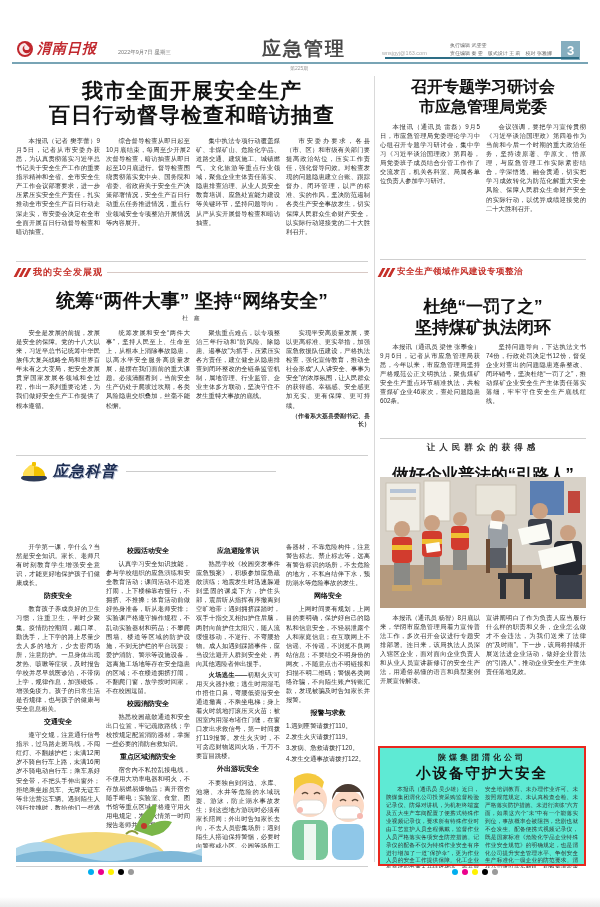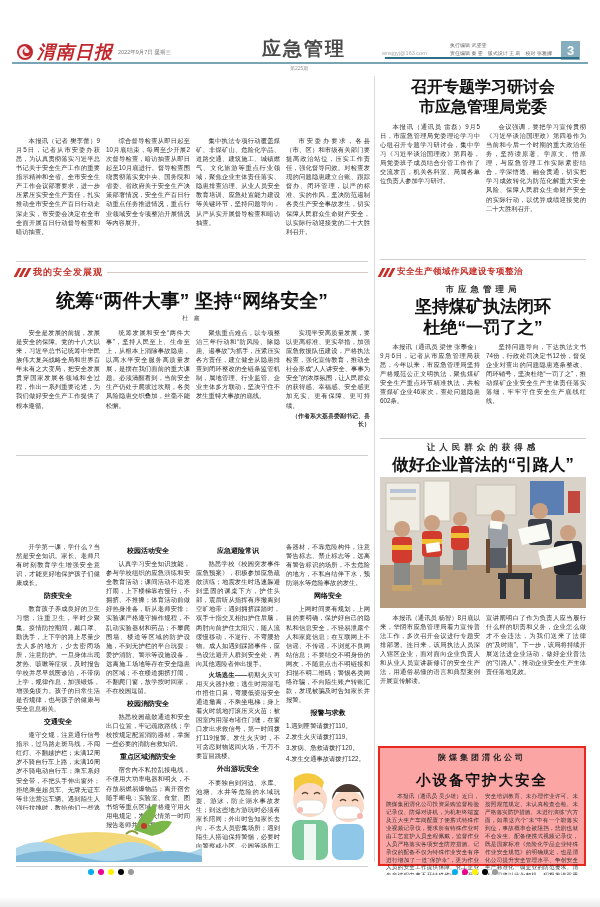--- a/index.html
+++ b/index.html
@@ -2,21 +2,21 @@
 <html><head>
 <meta charset="utf-8">
 <style>
   html,body{margin:0;padding:0;background:#fff;}
   .page{position:relative;width:600px;height:907px;background:#fff;overflow:hidden;
         font-family:"Liberation Sans",sans-serif;color:#2b2b2b;}
   
   .hdr{position:absolute;left:0;top:0;width:600px;height:66px;}
   .logo-wrap{position:absolute;left:16px;top:40px;display:flex;align-items:center;gap:3px;}
   .paper-name{font-family:Liberation Serif, serif;font-weight:bold;font-style:italic;
-              font-size:18px;color:#c0272d;letter-spacing:1px;}
+              font-size:14px;color:#c0272d;letter-spacing:1px;}
   .hdr-date{position:absolute;left:118px;top:49px;font-size:5.5px;color:#777;}
   .sec-title{position:absolute;left:262px;top:36px;font-size:19px;font-weight:bold;color:#4a4a4a;letter-spacing:2px;}
   .sec-mail{position:absolute;left:382px;top:50px;font-size:5.5px;color:#aaa;}
   .sec-issue{position:absolute;left:290px;top:65px;font-size:5px;color:#999;}
   .credits{position:absolute;right:48px;top:41px;text-align:left;font-size:5px;color:#666;line-height:1.6;}
   .pagenum{position:absolute;right:20px;top:41px;width:19px;height:19px;background:#86aebf;
            color:#fff;font-weight:bold;font-size:13px;text-align:center;line-height:19px;}
   .rule-teal-dark{position:absolute;left:385px;top:57px;width:194px;height:2px;background:#2e6e86;}
   .rule-teal{position:absolute;left:12px;top:62px;width:576px;height:1.5px;background:#78a4b5;}
   
@@ -34,23 +34,23 @@
   .label-line{height:1px;background:#d8c9c5;flex:1;}
   .slashes{display:inline-flex;gap:2px;}
   .slashes i{display:block;width:3px;height:9px;background:#c53029;transform:skewX(-28deg);}
   .kicker{position:absolute;text-align:center;font-family:"Liberation Serif",serif;font-weight:bold;
           font-size:8.5px;letter-spacing:4px;color:#333;}
   .byline{position:absolute;text-align:center;font-size:6px;color:#555;letter-spacing:2px;}
   
   .photo{position:absolute;left:380px;top:477px;width:206px;height:131px;overflow:hidden;}
   
   .redbox{position:absolute;left:378px;top:746px;width:208px;height:120px;border:2.5px solid #e8281e;
-          box-sizing:border-box;background:#fca5a5;}
+          box-sizing:border-box;background:#5eead4;}
   .rb-kicker{text-align:center;font-weight:bold;font-size:8px;letter-spacing:3px;margin-top:4px;color:#222;}
-  .rb-title{text-align:center;font-weight:bold;font-size:14.5px;letter-spacing:2px;margin-top:8px;color:#111;}
+  .rb-title{text-align:center;font-weight:bold;font-size:14.5px;letter-spacing:2px;margin-top:1px;color:#111;}
   .rb-cols{display:flex;gap:6px;padding:3px 6px 0 6px;}
   .rb-col{width:95px;height:82px;overflow:hidden;text-align:justify;font-size:5.6px;line-height:1.42;color:#333;}
   .rb-col p{margin:0;text-indent:2em;}
   
   .dots{position:absolute;display:flex;gap:4px;}
   .dots i{width:6px;height:6px;border-radius:50%;display:block;}
   
   .badge{position:absolute;left:20px;top:458px;display:flex;align-items:center;gap:3px;}
   .badge-txt{font-weight:bold;font-style:italic;font-size:15px;color:#1d2d52;
              text-shadow:1px 1px 0 #b9c2d6;letter-spacing:1px;}
@@ -80,20 +80,24 @@
       <div>执行编辑 武雯雯</div>
       <div>责任编辑 秦 雯　版式设计 王 莉　校对 张雅娜</div>
     </div>
     <div class="pagenum">3</div>
     <div class="rule-teal-dark"></div>
     <div class="rule-teal"></div>
   </div>
 
   <div class="vrule"></div>
 
+  <div class="hl" style="left:16px;top:79px;width:352px;font-size:21px;line-height:1.12;letter-spacing:1px;">
+    <div>我市全面开展安全生产</div>
+    <div>百日行动督导检查和暗访抽查</div>
+  </div>
   <div class="col" style="left:16px;top:136px;width:84px;height:122px">
     <p class="ind">本报讯（记者 樊李蕾）9月5日，记者从市安委办获悉，为认真贯彻落实习近平总书记关于安全生产工作的重要指示精神和全省、全市安全生产工作会议部署要求，进一步压紧压实安全生产责任，扎实推动全市安全生产百日行动走深走实，市安委会决定在全市全面开展百日行动督导检查和暗访抽查。</p>
     </div>
   <div class="col" style="left:106px;top:136px;width:84px;height:122px">
     <p class="ind">综合督导检查从即日起至10月底结束，每周至少开展2次督导检查，暗访抽查从即日起至10月底进行。督导检查围绕贯彻落实党中央、国务院和省委、省政府关于安全生产决策部署情况，安全生产百日行动重点任务推进情况，重点行业领域安全专项整治开展情况等内容展开。</p>
     </div>
   <div class="col" style="left:196px;top:136px;width:84px;height:122px">
     <p class="ind">集中执法专项行动覆盖煤矿、非煤矿山、危险化学品、道路交通、建筑施工、城镇燃气、文化旅游等重点行业领域，聚焦企业主体责任落实、隐患排查治理、从业人员安全教育培训、应急处置能力建设等关键环节，坚持问题导向，从严从实开展督导检查和暗访抽查。</p>
     </div>
   <div class="col" style="left:286px;top:136px;width:84px;height:122px">
@@ -141,36 +145,35 @@
     </div>
 
   <div class="label-row" style="left:380px;top:266px;width:206px;">
     <span class="slashes">
         <i></i>
         <i></i>
         <i></i>
       </span>
     <span class="label-txt" style="font-size:8.5px;letter-spacing:0.5px;">安全生产领域作风建设专项整治</span>
   </div>
-  <div class="kicker" style="left:380px;top:284px;width:206px;">市应急管理局</div>
   <div class="hl" style="left:380px;top:296px;width:206px;font-size:17px;line-height:1.25;">
+    <div>杜绝“一罚了之”</div>
     <div>坚持煤矿执法闭环</div>
-    <div>杜绝“一罚了之”</div>
   </div>
   <div class="col" style="left:380px;top:342px;width:100px;height:92px">
     <p class="ind">本报讯（通讯员 梁佳 张季金）9月6日，记者从市应急管理局获悉，今年以来，市应急管理局坚持严格规范公正文明执法，聚焦煤矿安全生产重点环节精准执法，共检查煤矿企业46家次，查处问题隐患602条。</p>
     </div>
   <div class="col" style="left:486px;top:342px;width:100px;height:92px">
     <p class="ind">坚持问题导向，下达执法文书74份，行政处罚决定书12份，督促企业对查出的问题隐患逐条整改、闭环销号，坚决杜绝“一罚了之”，推动煤矿企业安全生产主体责任落实落细，牢牢守住安全生产底线红线。</p>
     </div>
 
   <div class="hr" style="left:380px;top:438px;width:206px;"></div>
 
   <div class="kicker" style="left:380px;top:442px;width:206px;">让人民群众的获得感</div>
-  <div class="hl" style="left:380px;top:454px;width:206px;font-size:16.5px;">做好企业普法的“引路人”</div>
+  <div class="hl" style="left:380px;top:464px;width:206px;font-size:16.5px;">做好企业普法的“引路人”</div>
 
   <div class="photo">
     <svg width="206" height="131" viewBox="0 0 206 131">
       <rect width="206" height="131" fill="#d8d2c8"></rect>
       <rect y="88" width="206" height="43" fill="#b59a7e"></rect>
       <rect x="6" y="6" width="34" height="48" fill="#efece4" stroke="#c9c2b4"></rect>
       <rect x="44" y="4" width="26" height="40" fill="#f3f0e8" stroke="#c9c2b4"></rect>
       <rect x="10" y="12" width="26" height="4" fill="#b6c4d6"></rect>
         <rect x="10" y="20" width="26" height="3" fill="#d7cdbd"></rect>
       <rect x="150" y="4" width="34" height="34" fill="#5b7fb3"></rect>
@@ -220,20 +223,30 @@
   </div>
 
   <div class="col" style="left:380px;top:613px;width:100px;height:128px">
     <p class="ind">本报讯（通讯员 杨智）8月底以来，华阴市应急管理局着力宣传普法工作，多次召开会议进行专题安排部署。连日来，该局执法人员深入辖区企业，面对面向企业负责人和从业人员宣讲新修订的安全生产法，用通俗易懂的语言和典型案例开展宣传解读。</p>
     </div>
   <div class="col" style="left:486px;top:613px;width:100px;height:128px">
     <p>宣讲阐明白了作为负责人应当履行什么样的职责和义务，企业怎么做才不会违法，为我们送来了法律的“及时雨”。下一步，该局将持续开展送法进企业活动，做好企业普法的“引路人”，推动企业安全生产主体责任落地见效。</p>
     </div>
 
   <div class="hr" style="left:16px;top:455px;width:352px;"></div>
+  <div class="badge">
+    <svg width="30" height="26" viewBox="0 0 30 26">
+      <ellipse cx="14" cy="20" rx="13" ry="3.4" fill="#2e3b55"></ellipse>
+      <path d="M3 18 a11 10 0 0 1 22 0 z" fill="#f2c200"></path>
+      <path d="M7 10 a9 8 0 0 1 7 -4 l0 12 -11 0 a11 10 0 0 1 4 -8" fill="#ffde55"></path>
+      <rect x="12" y="4" width="4" height="4" rx="1" fill="#f2c200"></rect>
+    </svg>
+    <span class="badge-txt">应急科普</span>
+    <span class="badge-line"></span>
+  </div>
 
   <div class="col" style="left:16px;top:542px;width:84px;height:268px">
     <p class="ind">开学第一课，学什么？当然是安全知识。家长、老师只有时刻教育学生增强安全意识，才能更好地保护孩子们健康成长。</p>
     <div class="subh">防疫安全</div>
     <p class="ind">教育孩子养成良好的卫生习惯，注重卫生，平时少聚集。疫情防控期间，戴口罩、勤洗手，上下学的路上尽量少去人多的地方，少去密闭场所，注意防护。一旦身体出现发热、咳嗽等症状，及时报告学校并尽早就医诊治，不带病上学，规律作息，加强锻炼，增强免疫力。孩子的日常生活是否规律，也与孩子的健康与安全息息相关。</p>
     <div class="subh">交通安全</div>
     <p class="ind">遵守交规，注意通行信号指示，过马路走斑马线，不闯红灯、不翻越护栏；未满12周岁不骑自行车上路，未满16周岁不骑电动自行车；乘车系好安全带，不把头手伸出窗外；拒绝乘坐超员车、无牌无证车等非法营运车辆。遇到陌生人强行拉拽时，教给他们一些逃脱办法，如大喊呼救、打电话以及拍打车窗等方式引起路人的注意。</p>
   </div>
   <div class="col" style="left:106px;top:542px;width:84px;height:300px">
     <div class="subh">校园活动安全</div>

